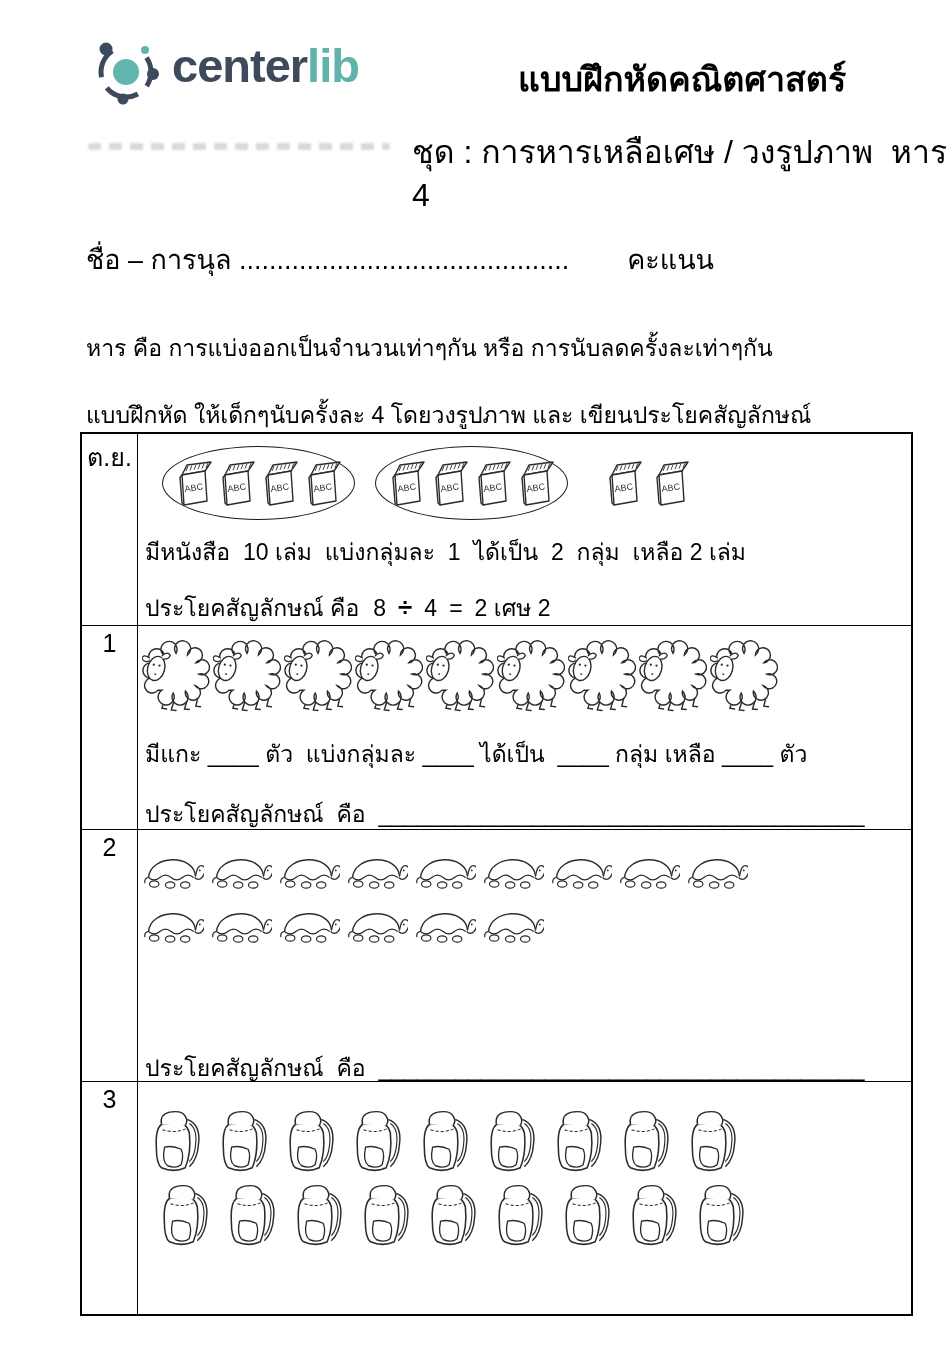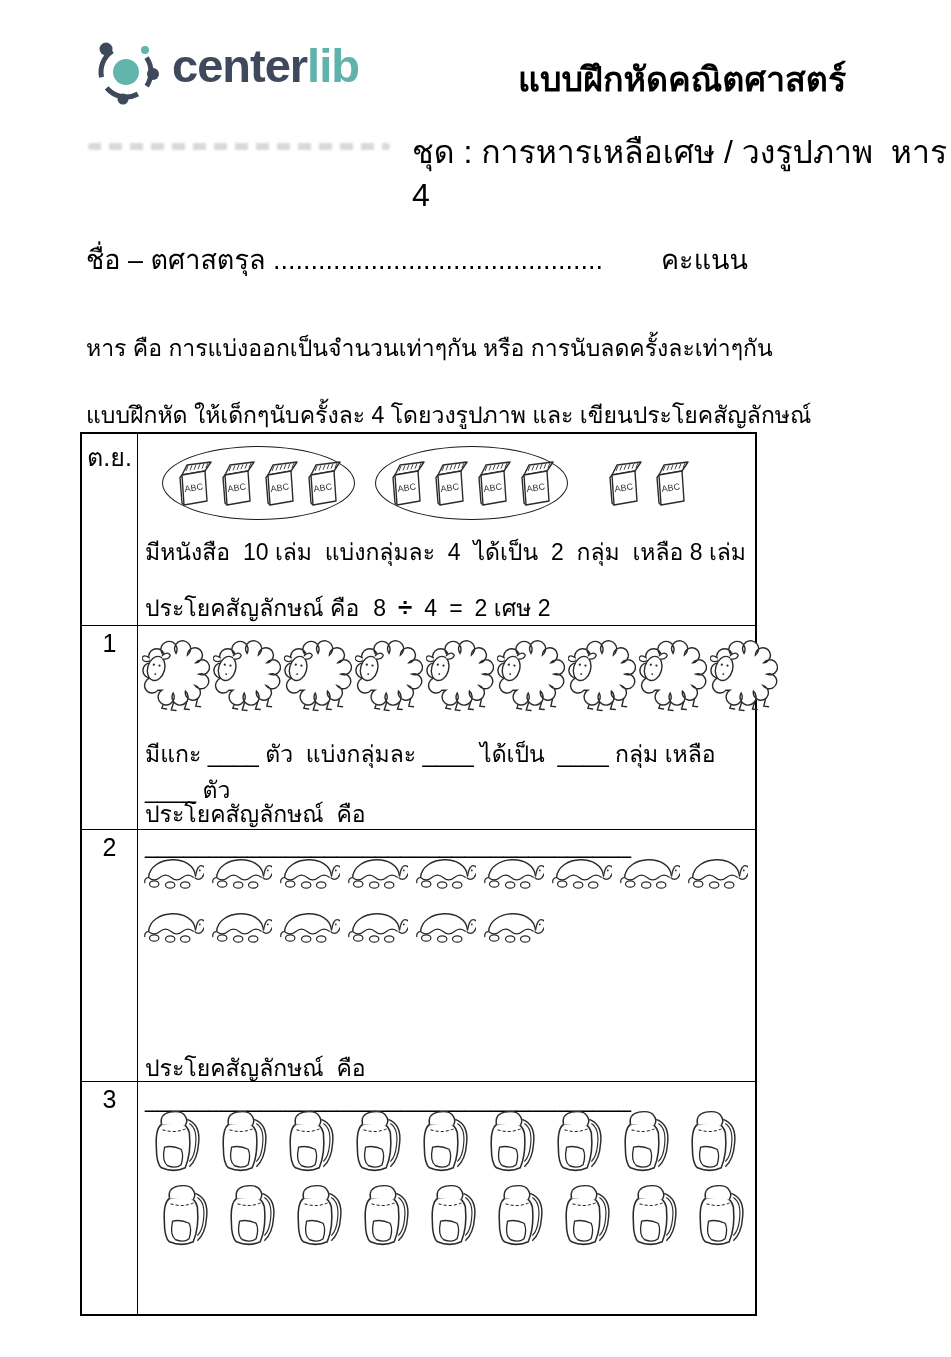--- a/index.html
+++ b/index.html
@@ -22,21 +22,21 @@
   .doc-title { position:absolute; left:518px; top:52px; font-size:34px; font-weight:700; }
   .doc-subtitle { position:absolute; left:412px; top:126px; font-size:32px; }
 
   
   .name-line { position:absolute; left:86px; top:238px; font-size:27px; }
   .name-line .score { margin-left:58px; }
   .instr1 { position:absolute; left:86px; top:330px; font-size:23px; }
   .instr2 { position:absolute; left:86px; top:397px; font-size:23px; }
 
   
-  .sheet { position:absolute; left:80px; top:432px; width:677px; border:2px solid #000; background:#fff; }
+  .sheet { position:absolute; left:80px; top:432px; width:833px; border:2px solid #000; background:#fff; }
   .w-row { display:flex; border-top:1.5px solid #000; }
   .w-row:first-child { border-top:none; }
   .w-label { width:56px; min-width:56px; border-right:1.5px solid #000; text-align:center;
              font-size:25px; padding-top:3px; }
   .w-body { position:relative; flex:1; }
   .row-ex .w-body { height:191px; }
   .row-1 .w-body { height:203px; }
   .row-2 .w-body { height:251px; }
   .row-3 .w-body { height:232px; }
   .w-text { position:absolute; left:7px; font-size:23px; }
@@ -118,21 +118,21 @@
     <circle cx="37" cy="65" r="5.5" fill="#3e4a5c"></circle>
     <circle cx="40" cy="38" r="13" fill="#62b5ad"></circle>
     <circle cx="59" cy="16" r="4" fill="#62b5ad"></circle>
   </svg>
   <div class="wordmark"><span>center</span><span class="accent">lib</span></div>
   <div class="watermark"></div>
 
   <h1 class="doc-title t">แบบฝึกหัดคณิตศาสตร์</h1>
   <div class="doc-subtitle t">ชุด : การหารเหลือเศษ / วงรูปภาพ  หาร 4</div>
 
-  <div class="name-line t"><span>ชื่อ – ตศาสตรุล</span> <span>............................................</span><span class="score">คะแนน</span></div>
+  <div class="name-line t"><span>ชื่อ – การนุล</span> <span>............................................</span><span class="score">คะแนน</span></div>
 
   <div class="instr1 t">หาร คือ การแบ่งออกเป็นจำนวนเท่าๆกัน หรือ การนับลดครั้งละเท่าๆกัน</div>
   <div class="instr2 t">แบบฝึกหัด ให้เด็กๆนับครั้งละ 4 โดยวงรูปภาพ และ เขียนประโยคสัญลักษณ์</div>
 
   <div class="sheet">
 
     <div class="w-row row-ex">
       <div class="w-label t">ต.ย.</div>
       <div class="w-body">
         <div class="strip groups-strip" style="left:24px; top:12px;">
@@ -166,21 +166,21 @@
             </span>
             <span class="icon-group loose">
               <svg class="icon icon-book">
                 <use href="#sym-book" xlink:href="#sym-book"></use>
               </svg>
               <svg class="icon icon-book">
                 <use href="#sym-book" xlink:href="#sym-book"></use>
               </svg>
             </span>
           </div>
-        <div class="w-text t" style="top:100px;">มีหนังสือ  10 เล่ม  แบ่งกลุ่มละ  4  ได้เป็น  2  กลุ่ม  เหลือ 8 เล่ม</div>
+        <div class="w-text t" style="top:100px;">มีหนังสือ  10 เล่ม  แบ่งกลุ่มละ  1  ได้เป็น  2  กลุ่ม  เหลือ 2 เล่ม</div>
         <div class="w-text t" style="top:156px;"><span>ประโยคสัญลักษณ์ คือ</span><span class="eq"><span class="part" style="padding-left:14px;">8</span><span class="op">÷</span><span class="part">4</span><span class="part">=</span><span class="part">2 เศษ 2</span></span></div>
       </div>
     </div>
 
     <div class="w-row row-1">
       <div class="w-label t">1</div>
       <div class="w-body">
         <div class="strip" style="left:4px; top:12px; gap:3px;">
             <svg class="icon icon-sheep">
               <use href="#sym-sheep" xlink:href="#sym-sheep"></use>

